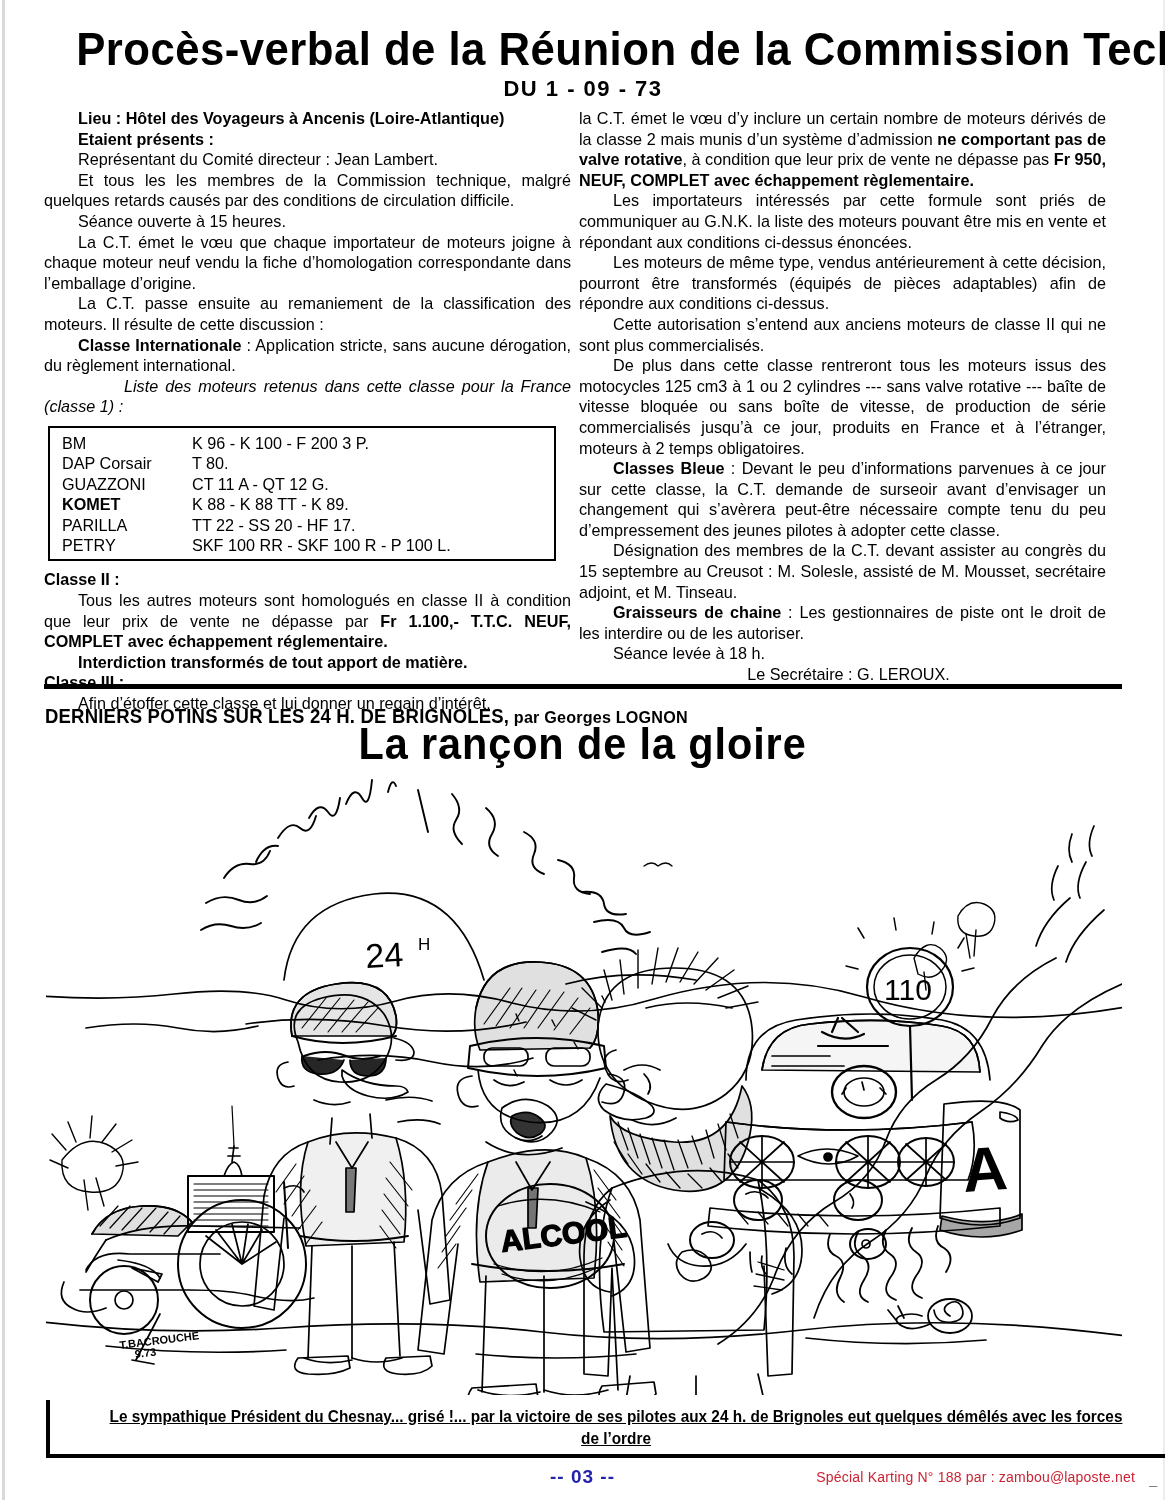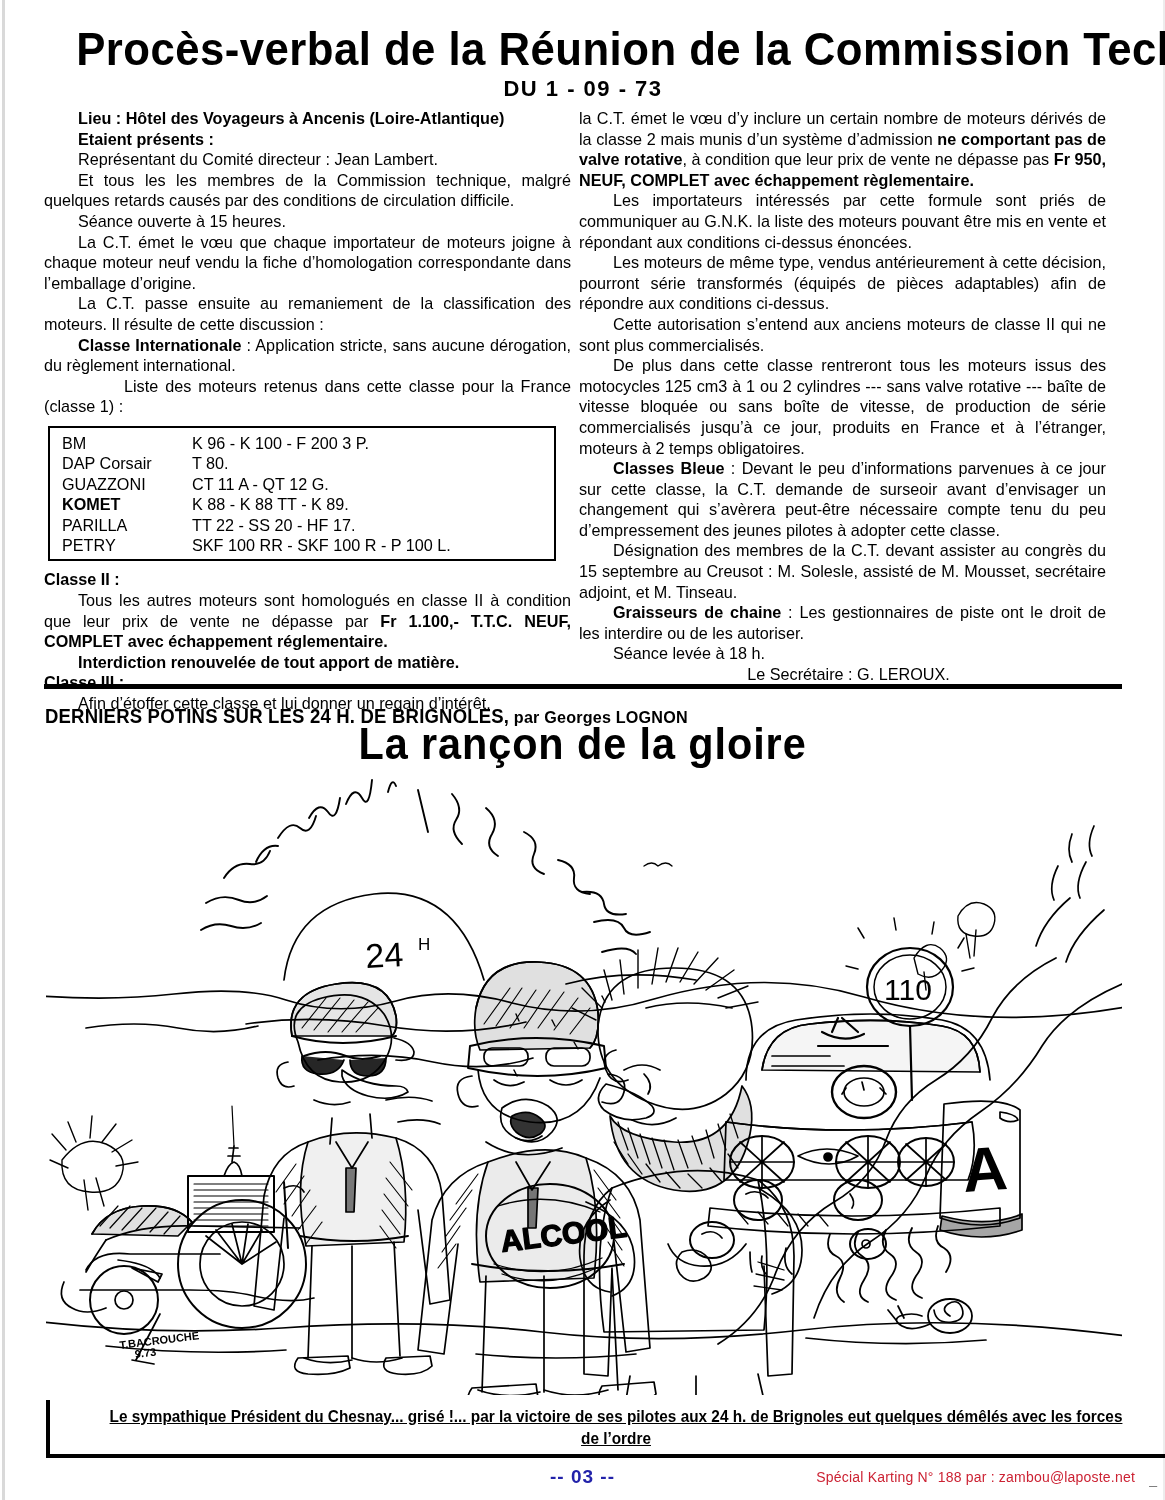--- a/index.html
+++ b/index.html
@@ -69,21 +69,21 @@
     font-size: 16.2px;
     line-height: 20.6px;
     text-align: justify;
     font-family: "Liberation Sans", sans-serif;
   }
   .col p {
     margin: 0;
     text-indent: 34px;
   }
   .col p.noindent { text-indent: 0; }
-  .col p.indent-big { text-indent: 80px; }
+  .col p.indent-big { text-indent: 80px; font-style: italic; }
   .col p.hang { text-indent: 34px; }
   b, .b { font-weight: 700; }
   .sig {
     margin-top: 17px;
     text-align: center;
     padding-right: 22px;
     text-indent: 0;
   }
 
   
@@ -269,35 +269,35 @@
         <div class="engine-row">
           <div class="engine-brand">PETRY</div>
           <div class="engine-models">SKF 100 RR - SKF 100 R - P 100 L.</div>
         </div>
       </div>
 
       <p class="noindent">
         <b>Classe II :</b>
       </p>
       <p><span>Tous les autres moteurs sont homologués en classe II à condition que leur prix de vente ne dépasse par </span><b>Fr 1.100,- T.T.C. NEUF, COMPLET avec échappement réglementaire.</b></p>
-      <p><b>Interdiction renouvelée de tout apport de matière.</b></p>
+      <p><b>Interdiction transformés de tout apport de matière.</b></p>
 
       <p class="noindent">
         <b>Classe III :</b>
       </p>
       <p>Afin d’étoffer cette classe et lui donner un regain d’intérêt,</p>
     </div>
 
     <div class="col">
 
       <p class="noindent"><span>la C.T. émet le vœu d’y inclure un certain nombre de moteurs dérivés de la classe 2 mais munis d’un système d’admission </span><b>ne comportant pas de valve rotative</b><span>, à condition que leur prix de vente ne dépasse pas </span><b>Fr 950, NEUF, COMPLET avec échappement règlementaire.</b></p>
 
       <p>Les importateurs intéressés par cette formule sont priés de communiquer au G.N.K. la liste des moteurs pouvant être mis en vente et répondant aux conditions ci-dessus énoncées.</p>
 
-      <p>Les moteurs de même type, vendus antérieurement à cette décision, pourront série transformés (équipés de pièces adaptables) afin de répondre aux conditions ci-dessus.</p>
+      <p>Les moteurs de même type, vendus antérieurement à cette décision, pourront être transformés (équipés de pièces adaptables) afin de répondre aux conditions ci-dessus.</p>
 
       <p>Cette autorisation s’entend aux anciens moteurs de classe II qui ne sont plus commercialisés.</p>
 
       <p>De plus dans cette classe rentreront tous les moteurs issus des motocycles 125 cm3 à 1 ou 2 cylindres --- sans valve rotative --- baîte de vitesse bloquée ou sans boîte de vitesse, de production de série commercialisés jusqu’à ce jour, produits en France et à l’étranger, moteurs à 2 temps obligatoires.</p>
 
       <p><b>Classes Bleue</b><span> : Devant le peu d’informations parvenues à ce jour sur cette classe, la C.T. demande de surseoir avant d’envisager un changement qui s’avèrera peut-être nécessaire compte tenu du peu d’empressement des jeunes pilotes à adopter cette classe.</span></p>
 
       <p>Désignation des membres de la C.T. devant assister au congrès du 15 septembre au Creusot : M. Solesle, assisté de M. Mousset, secrétaire adjoint, et M. Tinseau.</p>
 
       <p><b>Graisseurs de chaine</b><span> : Les gestionnaires de piste ont le droit de les interdire ou de les autoriser.</span></p>

